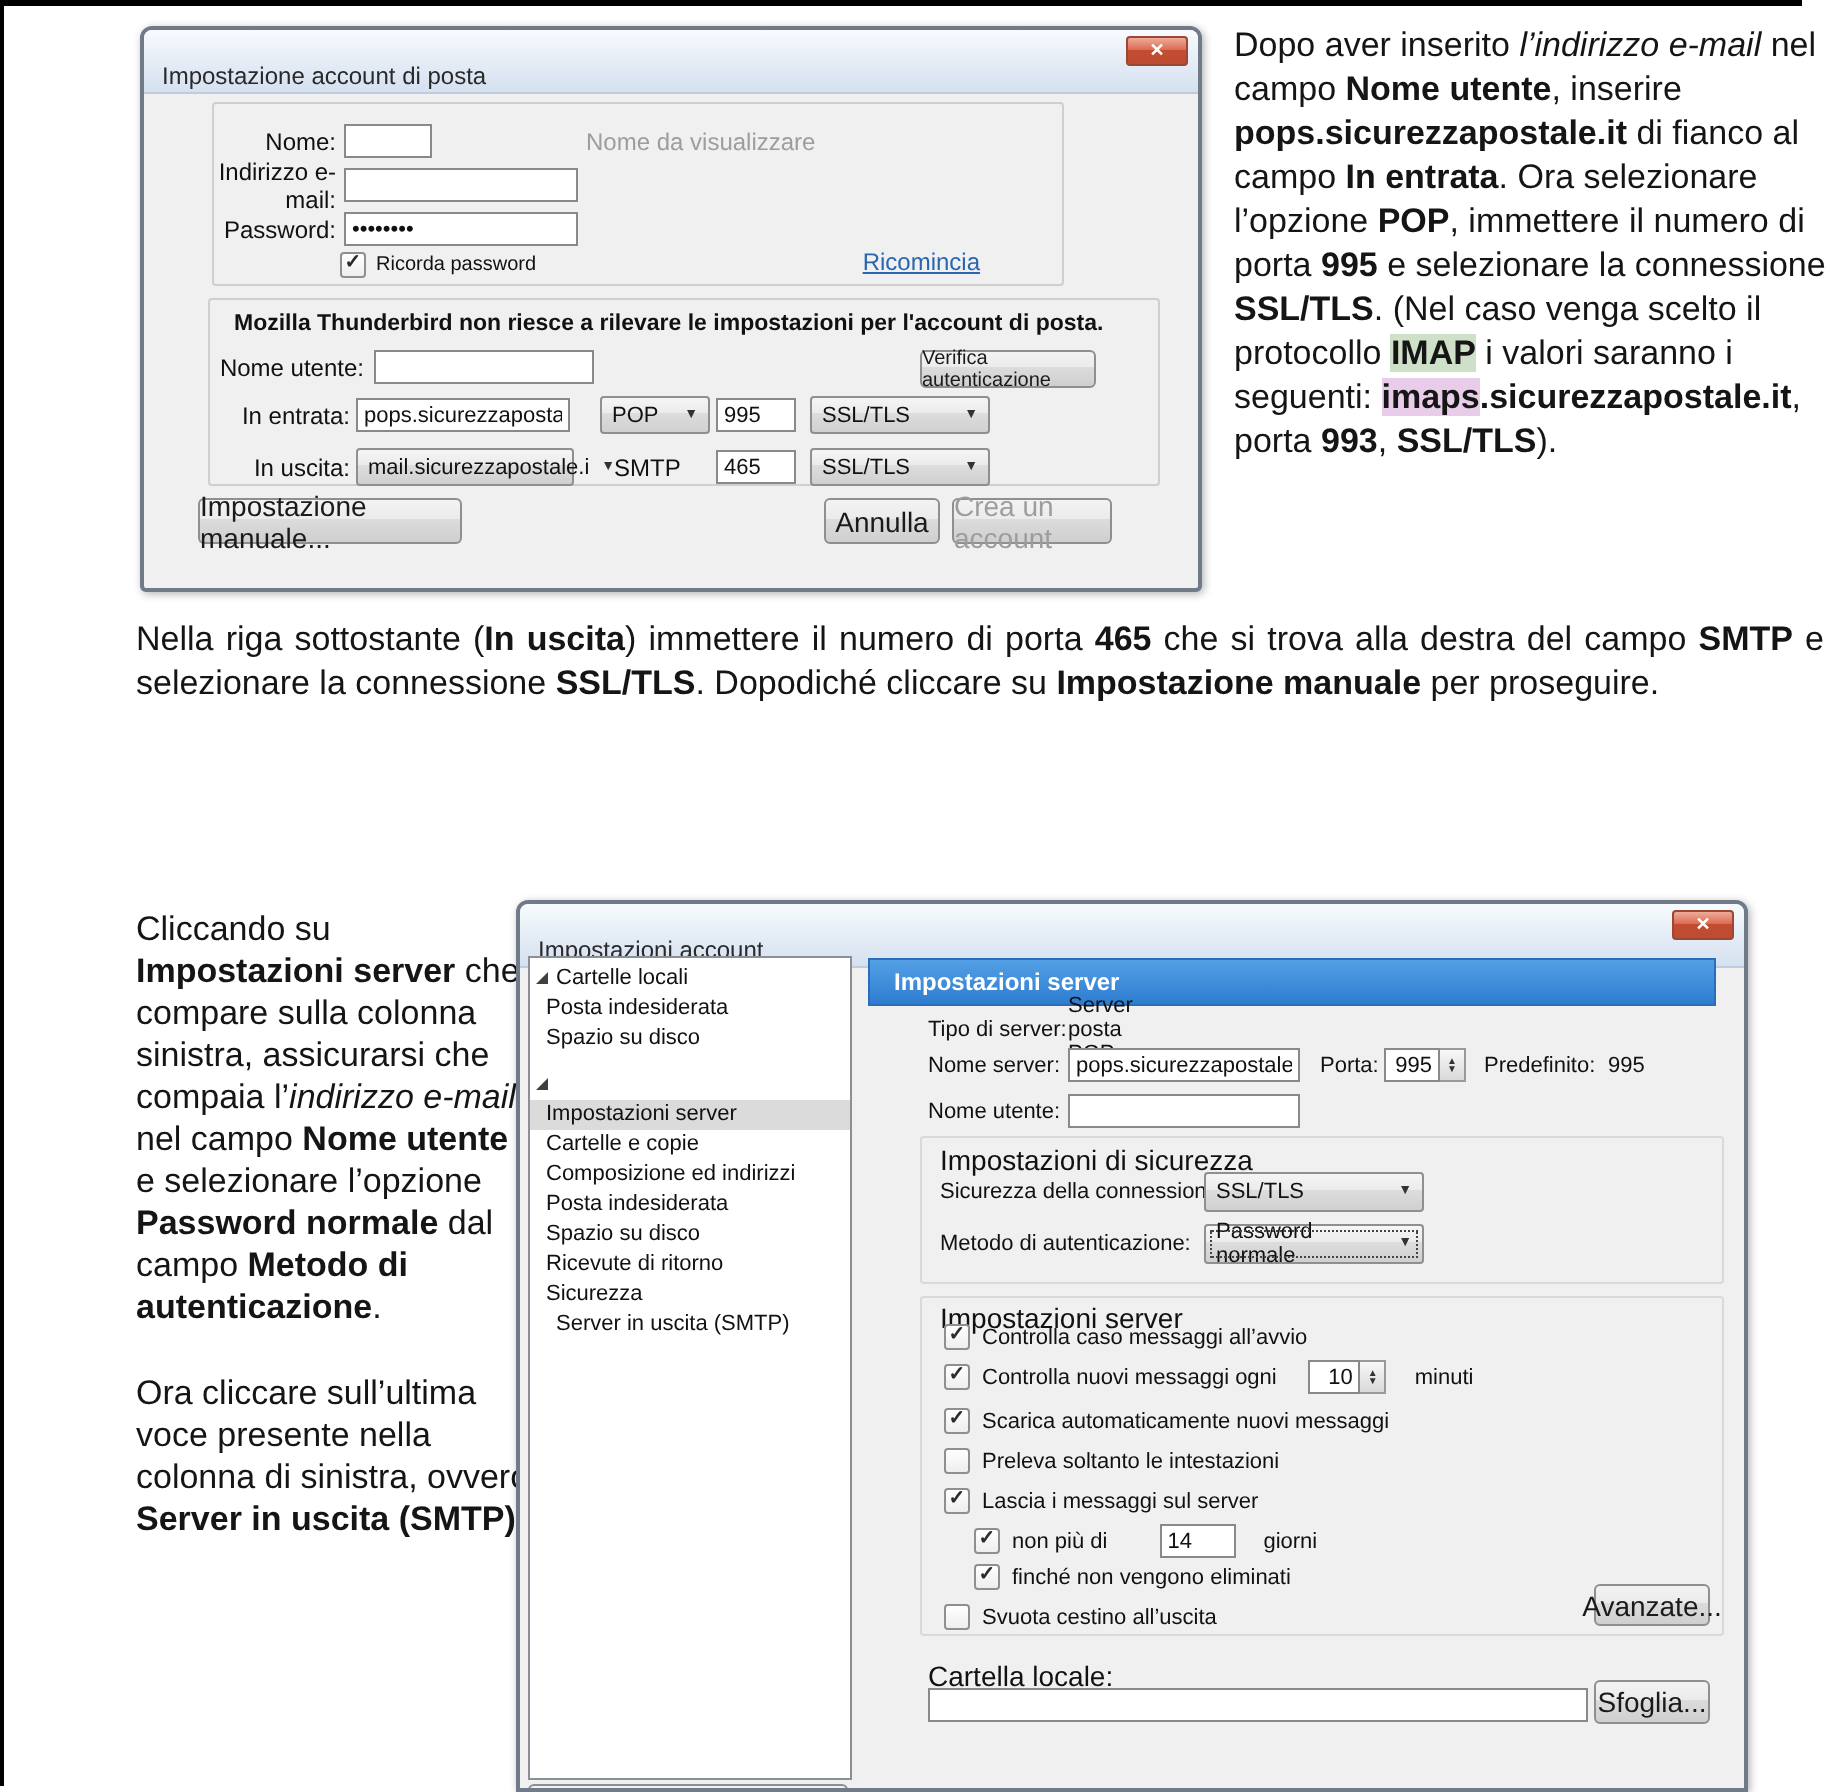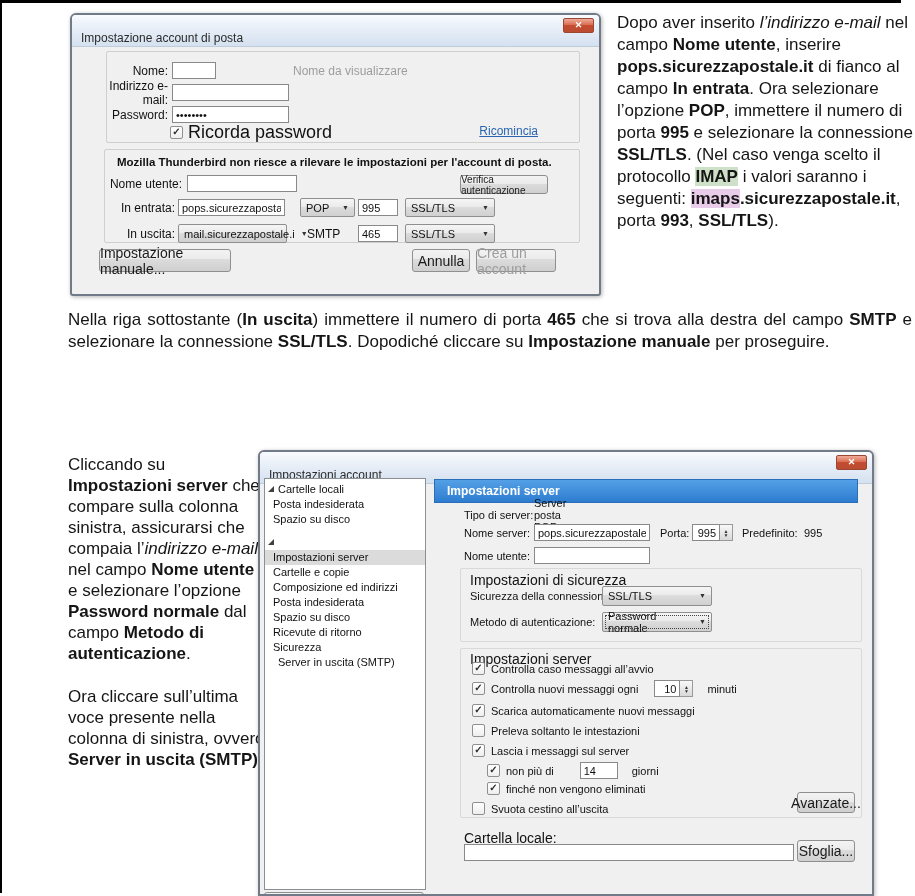--- a/index.html
+++ b/index.html
@@ -85,21 +85,21 @@
   .spin {
     width:13px; height:17px; flex:none;
     border:1px solid #9a9a9a; border-left:none;
     background:linear-gradient(#f8f8f8,#d9d9d9);
     display:flex; flex-direction:column; align-items:center; justify-content:center;
     font-size:5px; line-height:4px; color:#333;
   }
 
   
   #dialog1 { left:70px; top:13px; width:531px; height:283px; }
-  #d1-group-top { left:34px; top:14px; width:474px; height:92px; }
+  #d1-group-top { left:34px; top:14px; width:426px; height:92px; }
   #d1-group-mid { left:32px; top:112px; width:476px; height:94px; }
   #d1-row-nome     { top:9px; }
   #d1-row-email    { top:31px; }
   #d1-row-password { top:53px; }
   #d1-row-remember { top:71px; left:63px; width:auto; gap:5px; }
   #d1-link-restart { right:41px; top:72px; }
   #d1-msg { left:12px; top:6px; font-size:11.5px; font-weight:bold; position:absolute; }
   #d1-row-username { top:24px; }
   #d1-row-in  { top:48px; }
   #d1-row-out { top:74px; }
@@ -165,21 +165,21 @@
         <input class="tbx" style="width: 117px;">
       </div>
       <div id="d1-row-password" class="frow">
         <span class="flabel lab61">Password:</span>
         <input class="tbx" style="width: 117px;" value="••••••••">
       </div>
       <div id="d1-row-remember" class="frow">
         <span class="cb on">
           <span class="mark">✓</span>
         </span>
-        <span style="font-size:18px">Ricorda password</span>
+        <span style="font-size:10px">Ricorda password</span>
       </div>
       <span id="d1-link-restart" class="link abs">Ricomincia</span>
     </div>
 
     <div id="d1-group-mid" class="groupbox">
       <div id="d1-msg">Mozilla Thunderbird non riesce a rilevare le impostazioni per l'account di posta.</div>
       <div id="d1-row-username" class="frow">
         <span class="flabel lab77" style="margin-right:5px">Nome utente:</span>
         <input class="tbx" style="width: 110px;">
       </div>

